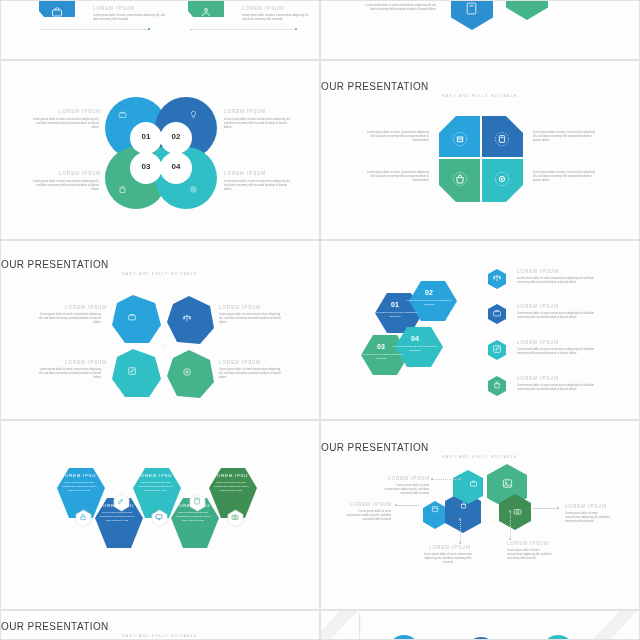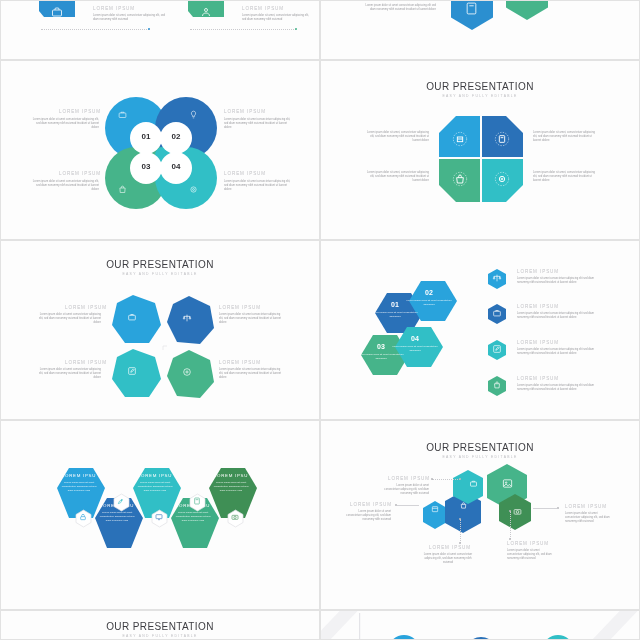--- a/index.html
+++ b/index.html
@@ -22,21 +22,20 @@
     background: #fdfdfd;
     overflow: hidden;
     border: 1px solid #e2e2e2;
     margin: 0;
   }
   .slide-inner { position: absolute; inset: 0; }
 
   
   .title {
     position: absolute; left: 0; right: 0;
-    text-align: center;
     color: #3d3d42;
     font-size: 10px;
     letter-spacing: 0.4px;
     font-weight: 400;
   }
   .subtitle {
     position: absolute; left: 0; right: 0;
     text-align: center;
     color: #bcbcc0;
     font-size: 3.4px;

